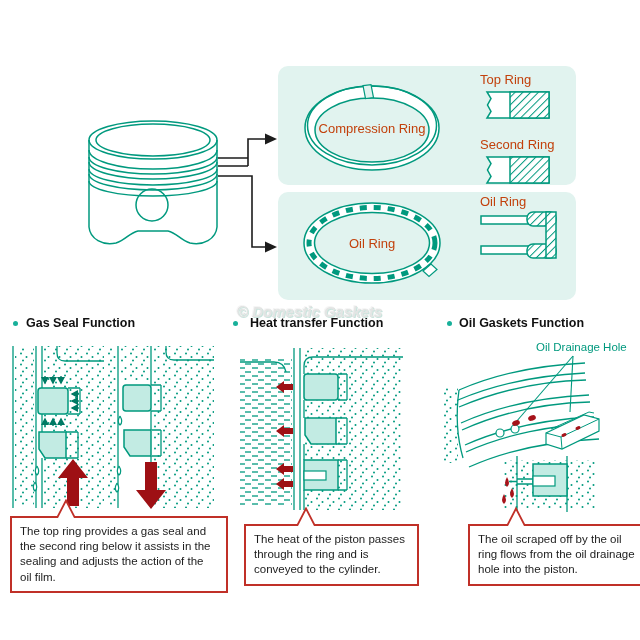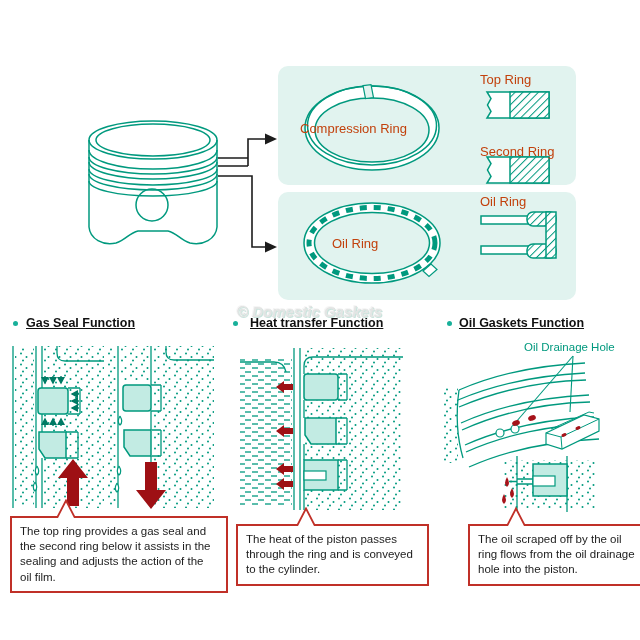--- a/index.html
+++ b/index.html
@@ -2,22 +2,22 @@
 <html><head>
 <meta charset="utf-8">
 <style>
   html,body{margin:0;padding:0;}
   body{
     width:640px;height:640px;position:relative;background:#ffffff;
     font-family:"Liberation Sans", sans-serif;color:#1c1c1c;overflow:hidden;
   }
   .abs{position:absolute;}
   .lbl{font-size:13px;color:#c2410c;white-space:nowrap;}
-  .lbl-center{}
-  .hdr{font-size:12.5px;font-weight:bold;color:#111;white-space:nowrap;text-decoration:underline;}
+  .lbl-center{text-align:center;}
+  .hdr{font-size:12.5px;font-weight:bold;color:#111;white-space:nowrap;}
   .bullet{width:5px;height:5px;border-radius:50%;background:#18b09a;}
   .note-box{
     background:#fff;border:2px solid #c03028;color:#1c1c1c;
     font-size:11.5px;line-height:1.32;padding:6px 8px;box-sizing:border-box;z-index:1;
   }
   .pointer{z-index:2;}
   .watermark{
     font-size:15px;font-weight:bold;font-style:italic;color:#e3e5e4;
     text-shadow:1px 1px 0 #c9e4dd, -1px -1px 0 #f5f5f5, 0 0 1px #bdbdbd;
     white-space:nowrap;z-index:0;
@@ -89,21 +89,21 @@
     <rect x="481" y="246" width="57" height="8" fill="#ffffff"></rect>
     <rect x="527" y="212" width="29" height="14" rx="6" fill="url(#hatch)"></rect>
     <rect x="527" y="244" width="29" height="14" rx="6" fill="url(#hatch)"></rect>
     <rect x="546" y="212" width="10" height="46" fill="url(#hatch)"></rect>
   </g>
 </svg>
 
 <div class="abs lbl lbl-center" style="left:300px;top:121px;width:144px">Compression Ring</div>
 <div class="abs lbl lbl-center" style="left:332px;top:236px;width:80px">Oil Ring</div>
 <div class="abs lbl" style="left:480px;top:72px">Top Ring</div>
-<div class="abs lbl" style="left:480px;top:144px">Second Ring</div>
+<div class="abs lbl" style="left:480px;top:137px">Second Ring</div>
 <div class="abs lbl" style="left:480px;top:194px">Oil Ring</div>
 
 <div class="abs watermark" style="left:237px;top:303px">© Domestic Gaskets</div>
 
 <div class="abs bullet" style="left:13px;top:321px"></div>
 <div class="abs hdr" style="left:26px;top:316px">Gas Seal Function</div>
 
 <div class="abs bullet" style="left:233px;top:321px"></div>
 <div class="abs hdr" style="left:250px;top:316px">Heat transfer Function</div>
 
@@ -254,28 +254,28 @@
     <path d="M124,120 V176"></path>
     <path d="M74,143 H90 M74,148 H90 M66,145.5 H74"></path>
   </g>
   <rect x="90" y="128" width="34" height="32" fill="#c2ebe3" stroke="#00997e" stroke-width="1.5"></rect>
   <rect x="90" y="140" width="22" height="10" fill="#ffffff" stroke="#00997e" stroke-width="1.2"></rect>
   <path d="M64,141 q4,7 0,10 q-4,-3 0,-10" fill="#a6131a"></path>
   <path d="M69,152 q4,7 0,10 q-4,-3 0,-10" fill="#a6131a"></path>
   <path d="M61,158 q4,7 0,10 q-4,-3 0,-10" fill="#a6131a"></path>
 </svg>
 
-<div class="abs teal-note" style="left:524px;top:341px">Oil Drainage Hole</div>
+<div class="abs teal-note" style="left:536px;top:341px">Oil Drainage Hole</div>
 
 <div class="abs note-box" style="left:10px;top:516px;width:218px">The top ring provides a gas seal and the second ring below it assists in the sealing and adjusts the action of the oil film.</div>
 <svg class="abs pointer" style="left:55px;top:499px" width="22" height="19" viewBox="0 0 22 19">
   <path d="M2,19 L11,1.5 L20,19" fill="#ffffff" stroke="#c03028" stroke-width="1.8"></path>
 </svg>
 
-<div class="abs note-box" style="left:236px;top:524px;width:193px">The heat of the piston passes through the ring and is conveyed to the cylinder.</div>
+<div class="abs note-box" style="left:244px;top:524px;width:175px">The heat of the piston passes through the ring and is conveyed to the cylinder.</div>
 <svg class="abs pointer" style="left:295px;top:507px" width="22" height="19" viewBox="0 0 22 19">
   <path d="M2,19 L11,1.5 L20,19" fill="#ffffff" stroke="#c03028" stroke-width="1.8"></path>
 </svg>
 
 <div class="abs note-box" style="left:468px;top:524px;width:183px">The oil scraped off by the oil ring flows from the oil drainage hole into the piston.</div>
 <svg class="abs pointer" style="left:505px;top:507px" width="22" height="19" viewBox="0 0 22 19">
   <path d="M2,19 L11,1.5 L20,19" fill="#ffffff" stroke="#c03028" stroke-width="1.8"></path>
 </svg>
 
 </body></html>

